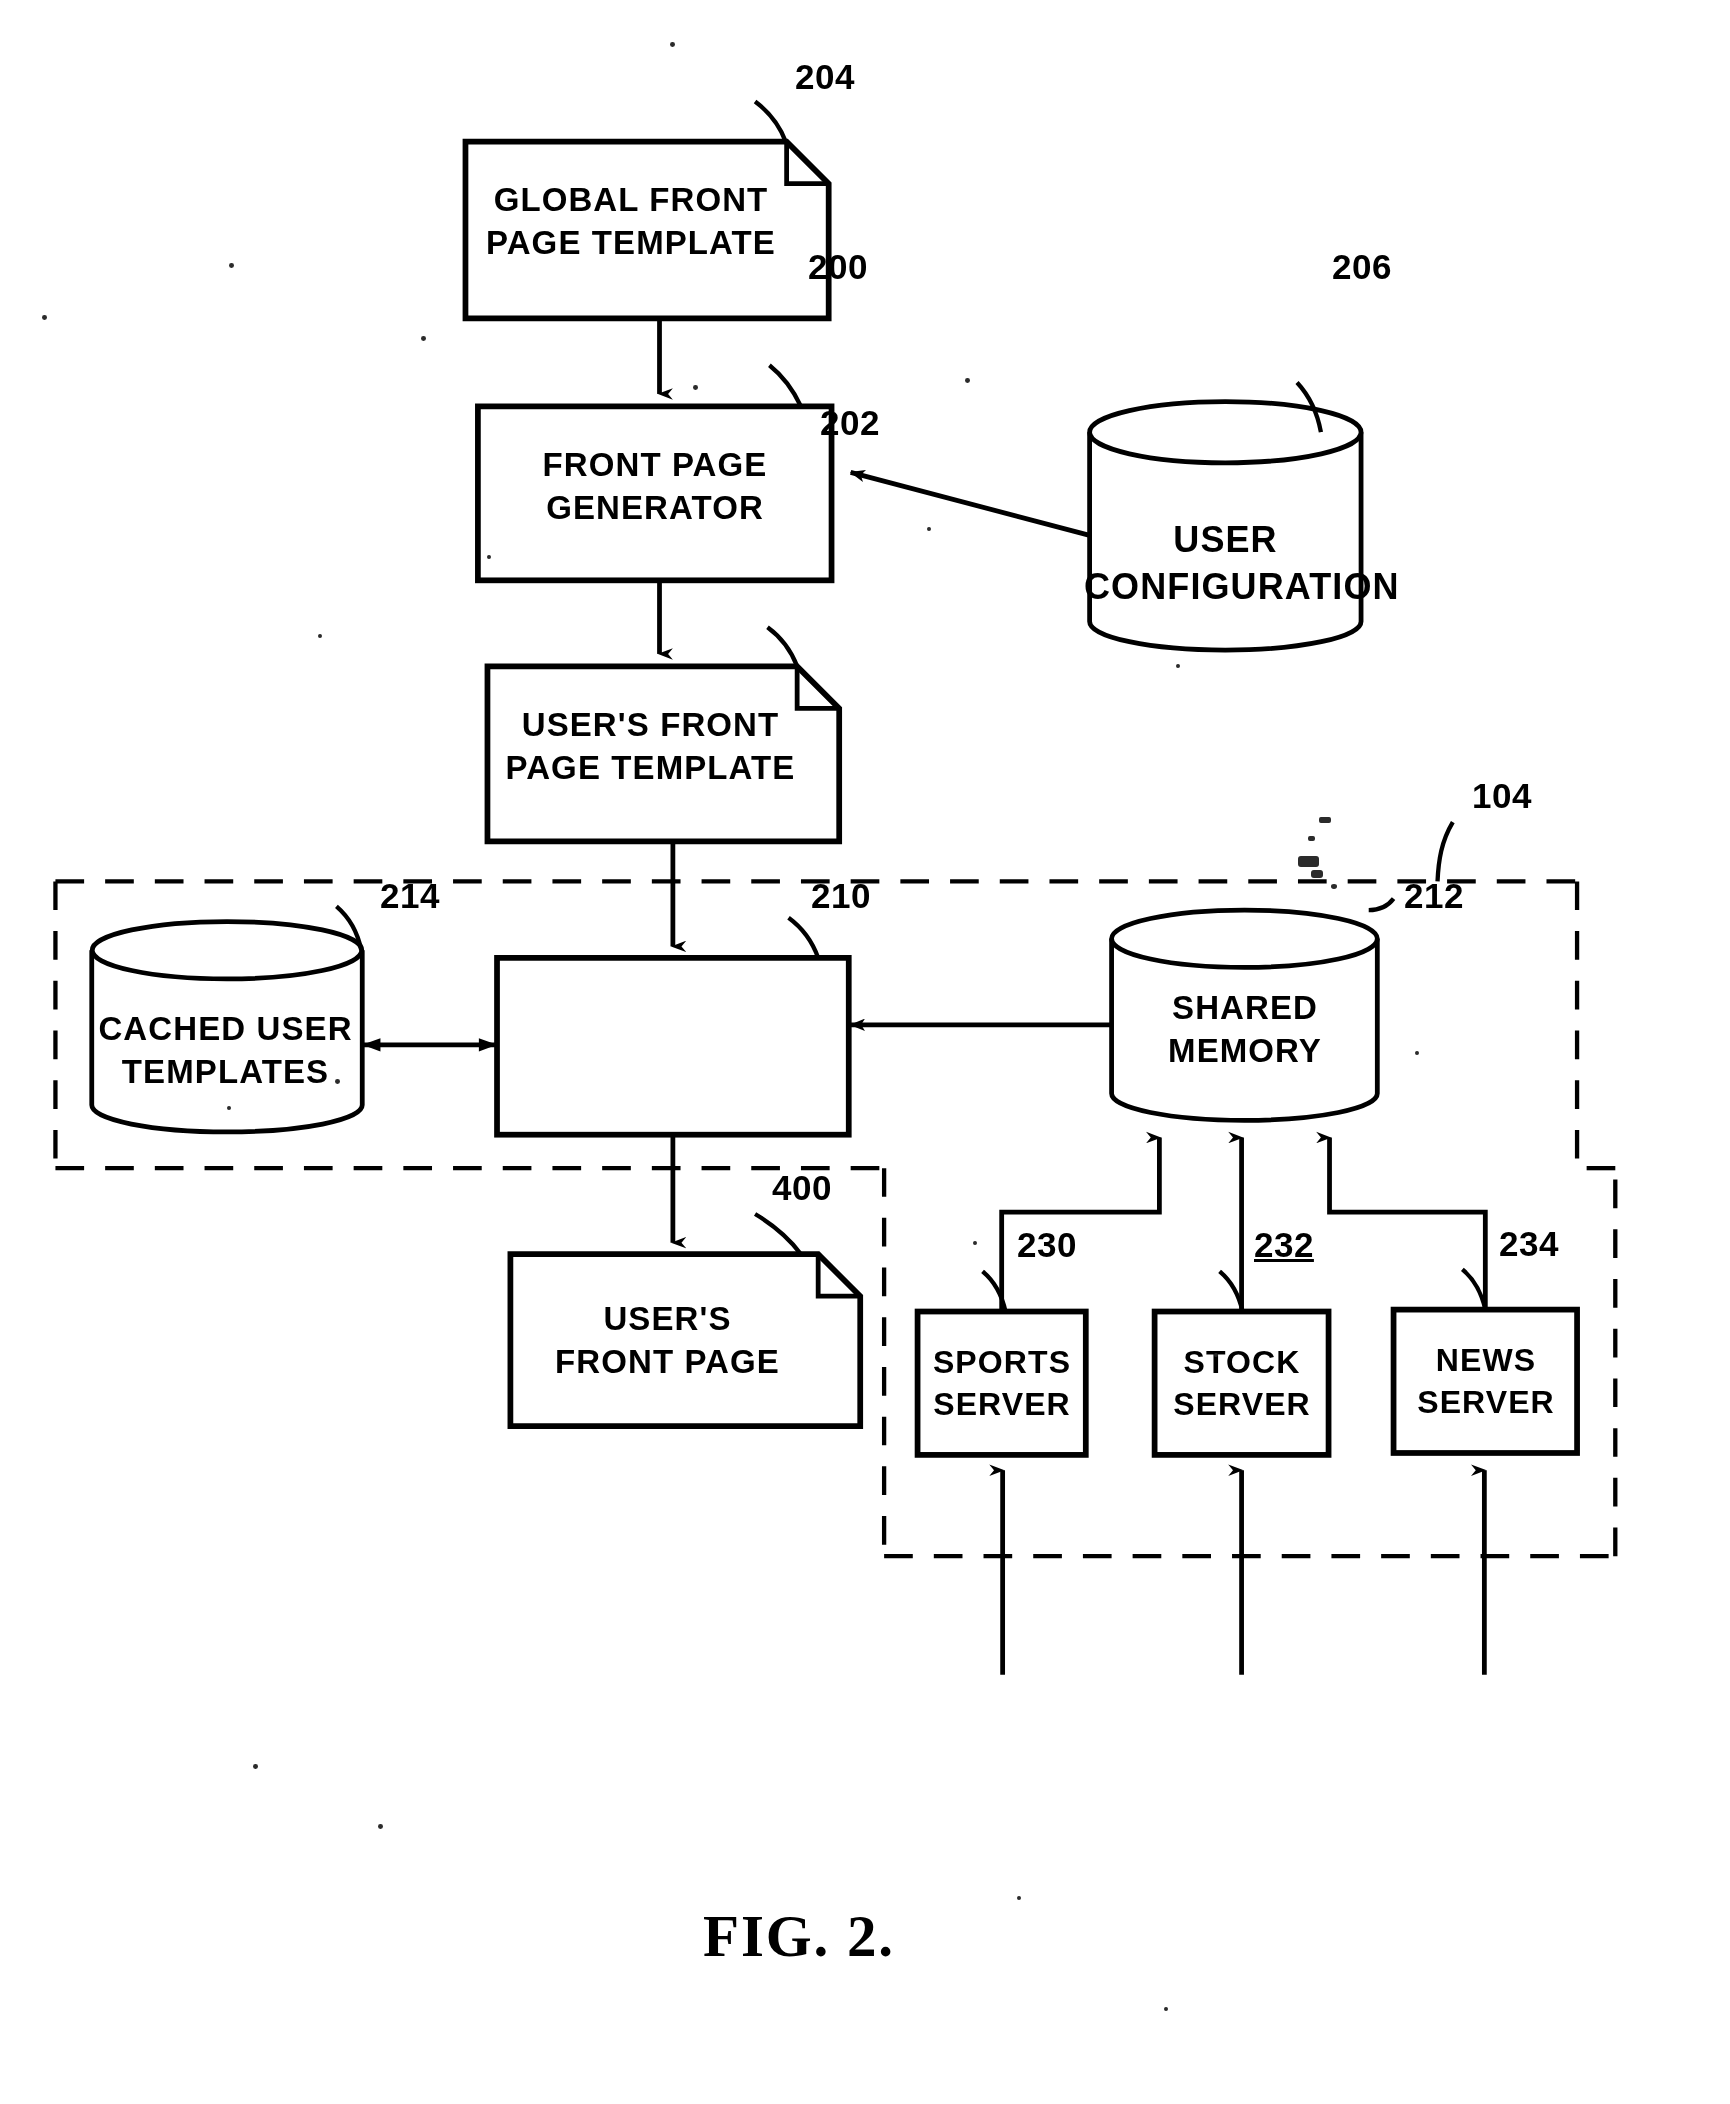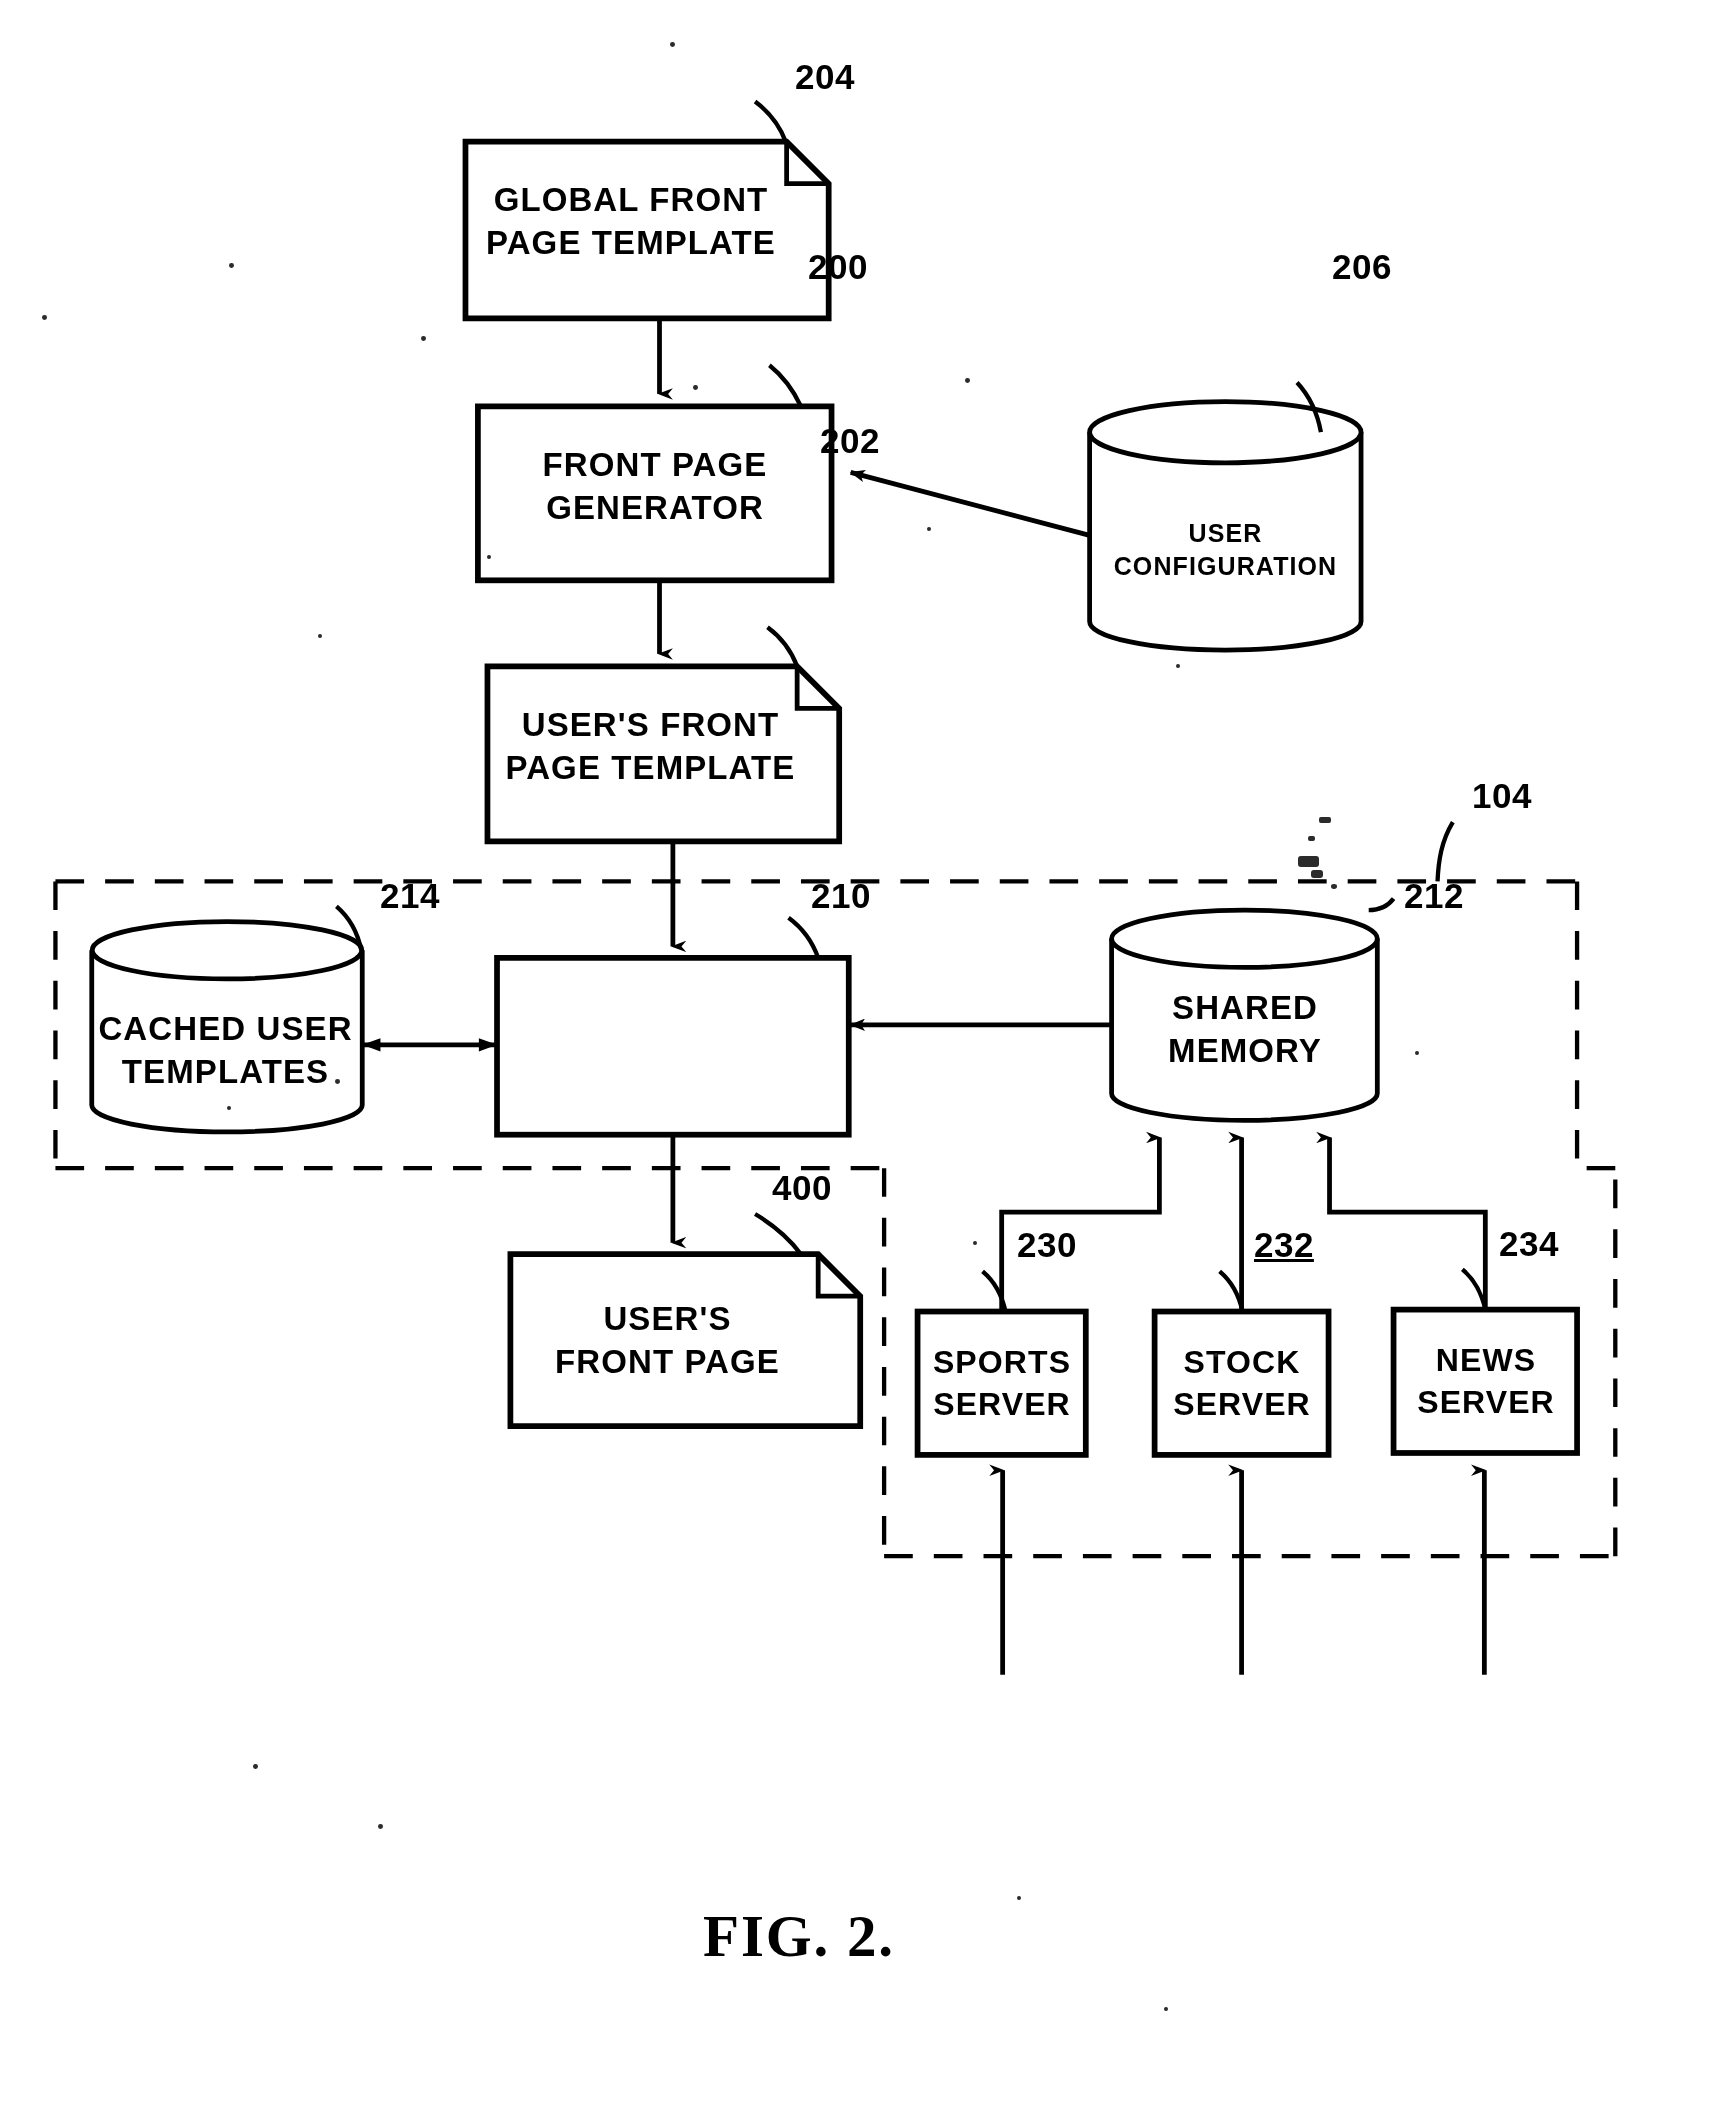--- a/index.html
+++ b/index.html
@@ -200,21 +200,21 @@
       <path d="M 1553,1752 L 1553,1538" fill="none" stroke="#000" stroke-width="5" marker-end="url(#arrowDown)"></path>
     </g>
   </svg>
 
   <div class="node-label" style="left:466px; top:179px; width:330px; font-size:33px;">GLOBAL FRONT
 PAGE TEMPLATE</div>
 
   <div class="node-label" style="left:478px; top:444px; width:354px; font-size:33px;">FRONT PAGE
 GENERATOR</div>
 
-  <div class="node-label" style="left:1084px; top:517px; width:283px; font-size:25px;">USER
+  <div class="node-label" style="left:1084px; top:517px; width:283px; font-size:36px;">USER
 CONFIGURATION</div>
 
   <div class="node-label" style="left:488px; top:704px; width:325px; font-size:33px;">USER'S FRONT
 PAGE TEMPLATE</div>
 
   <div class="node-label" style="left:86px; top:1008px; width:279px; font-size:33px;">CACHED USER
 TEMPLATES</div>
 
 
   <div class="node-label" style="left:1112px; top:987px; width:266px; font-size:33px;">SHARED
@@ -228,21 +228,21 @@
 
   <div class="node-label" style="left:1155px; top:1342px; width:174px; font-size:32px;">STOCK
 SERVER</div>
 
   <div class="node-label" style="left:1394px; top:1340px; width:184px; font-size:32px;">NEWS
 SERVER</div>
 
   <div class="ref-num" style="left:795px; top:57px;">204</div>
   <div class="ref-num" style="left:808px; top:247px;">200</div>
   <div class="ref-num" style="left:1332px; top:247px;">206</div>
-  <div class="ref-num" style="left:820px; top:421px;">202</div>
+  <div class="ref-num" style="left:820px; top:403px;">202</div>
   <div class="ref-num" style="left:1472px; top:776px;">104</div>
   <div class="ref-num" style="left:380px; top:876px;">214</div>
   <div class="ref-num" style="left:811px; top:876px;">210</div>
   <div class="ref-num" style="left:1404px; top:876px;">212</div>
   <div class="ref-num" style="left:772px; top:1168px;">400</div>
   <div class="ref-num" style="left:1017px; top:1225px;">230</div>
   <div class="ref-num" style="left:1254px; top:1225px;text-decoration:underline;">232</div>
   <div class="ref-num" style="left:1499px; top:1224px;">234</div>
 
 

